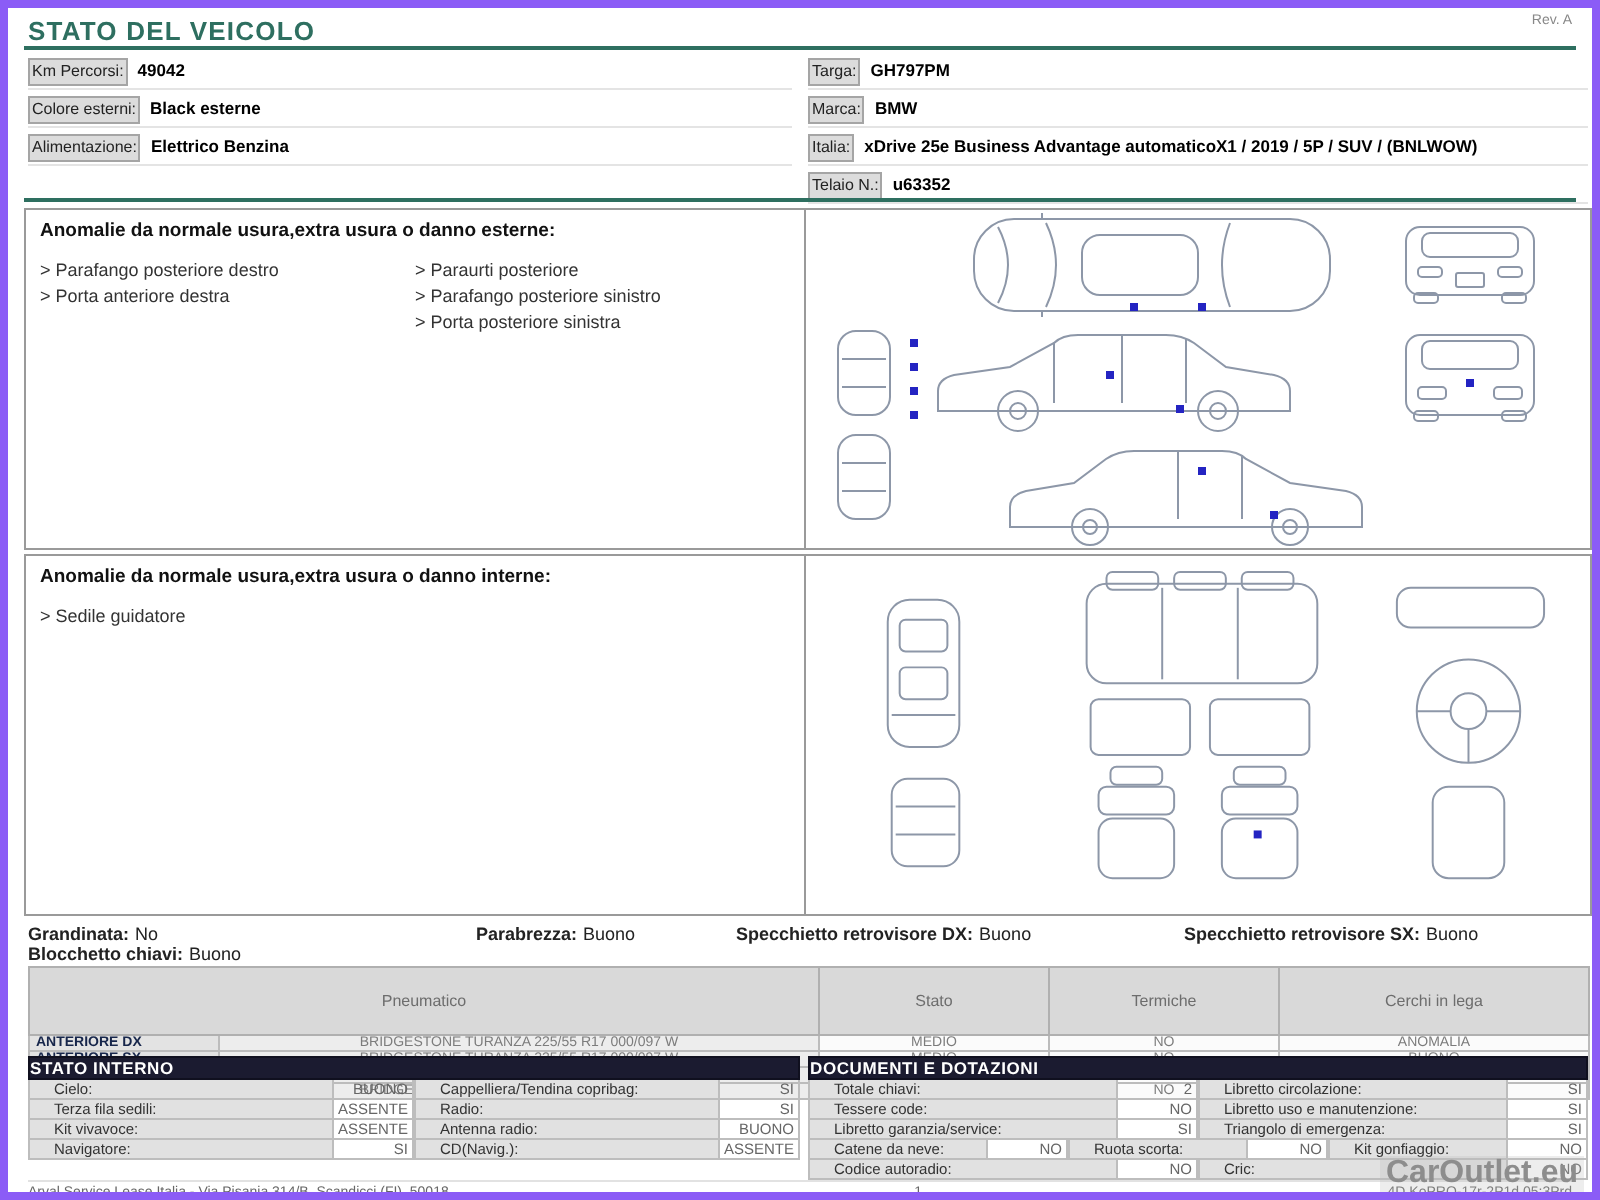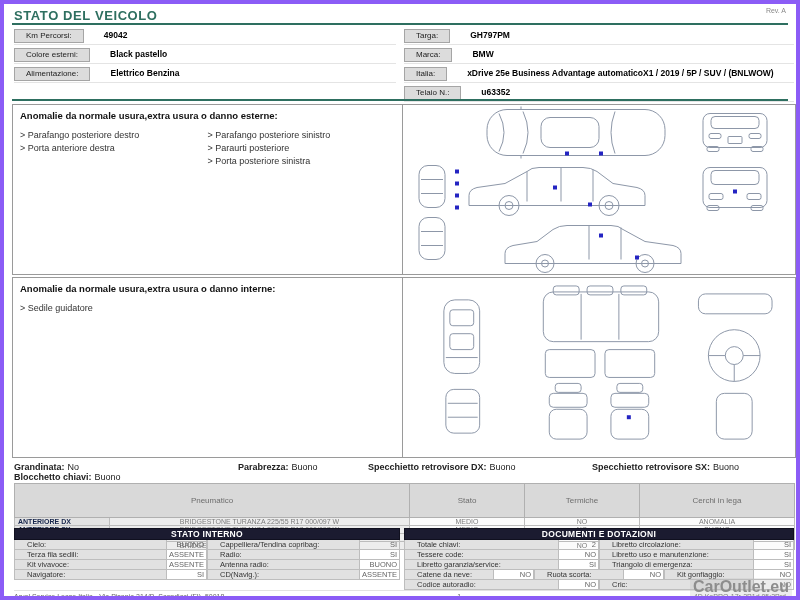--- a/index.html
+++ b/index.html
@@ -7,21 +7,21 @@
   .page{position:relative;width:800px;height:600px;background:#ffffff;overflow:hidden;border:4px solid #8b5cf6;margin:0 auto}
 
   .title{position:absolute;top:4px;left:10px;font-size:13px;font-weight:bold;letter-spacing:.6px;color:#2e6f60}
   .rev{position:absolute;top:3px;right:10px;font-size:7px;color:#888}
   .tealline{position:absolute;left:8px;right:8px;height:2px;background:#2e6f60}
   .l1{top:19px}.l2{top:95px}
 
   .info{position:absolute;top:24px;left:10px;width:382px}
   .info2{position:absolute;top:24px;left:400px;width:390px}
   .i-row{display:flex;align-items:flex-start;padding:1px 0;border-bottom:1px solid #e4e4e4;font-size:8.5px;line-height:10px;margin-bottom:2px}
-  .i-lbl{flex:none;background:#dcdcdc;border:1px solid #a5a5a5;padding:1px 11px;margin-right:20px;color:#222;font-size:8px}
+  .i-lbl{flex:none;background:#dcdcdc;border:1px solid #a5a5a5;padding:1px 1px;margin-right:5px;color:#222;font-size:8px}
   .i-val{font-weight:bold;color:#000;padding-top:1px}
 
   .box{position:absolute;left:8px;width:784px;border:1px solid #9a9a9a;display:flex;background:#fff}
   .box-ext{top:100px;height:171px}
   .box-int{top:273px;height:181px}
   .panel-text{width:390px;border-right:1px solid #9a9a9a;padding:5px 7px}
   .panel-diag{flex:1;position:relative}
   .anom-title{font-size:9.5px;font-weight:bold;color:#111;margin-bottom:8px}
   .anom-cols{display:flex}
   .anom-col{width:50%;font-size:9px;color:#333;line-height:13px}
@@ -39,21 +39,21 @@
   .tires{position:absolute;top:479px;left:10px;width:780px;border-collapse:collapse;table-layout:fixed}
   .tires th{background:#d9d9d9;border:1px solid #b0b0b0;color:#6d6d6d;font-weight:normal;font-size:8px;height:10px;padding:12px}
   .tires td{border:1px solid #bcbcbc;font-size:7px;height:8px;padding:0 3px;white-space:nowrap;overflow:hidden}
   .tires .pos{background:#e3e3e3;font-weight:bold;color:#17264b}
   .tires .tire{background:#ededed;color:#7c7c7c;text-align:center}
   .tires .val{color:#7c7c7c;text-align:center;background:#fbfbfb}
 
   .mini{position:absolute;top:524px}
   .mini-int{left:10px;width:386px}
   .mini-doc{left:400px;width:390px}
-  .mini-head{background:#1b1b30;color:#fff;font-size:8.5px;font-weight:bold;text-align:center;line-height:10px;border:1px solid #10101f;letter-spacing:.3px}
+  .mini-head{background:#1b1b30;color:#fff;font-size:8.5px;font-weight:bold;line-height:10px;border:1px solid #10101f;letter-spacing:.3px}
   .mini-row{display:flex}
   .pair{flex:1;display:flex;min-width:0}
   .pl{flex:1;background:#e1e1e1;border:1px solid #bdbdbd;border-top:none;font-size:7.5px;color:#333;padding:0 12px;line-height:9px;white-space:nowrap;overflow:hidden}
   .pv{width:40px;flex:none;border:1px solid #bdbdbd;border-top:none;border-left:none;font-size:7.5px;color:#666;text-align:right;padding:0 2px;line-height:9px}
 
   .footer{position:absolute;left:10px;right:10px;top:586px;display:flex;justify-content:space-between;font-size:7px;color:#666;border-top:1px solid #e2e2e2;padding-top:2px}
   .watermark{position:absolute;right:4px;bottom:0;font-size:16px;font-weight:bold;color:#8d8d8d;background:rgba(190,190,190,.28);padding:0 3px;line-height:18px}
 </style>
 </head>
 <body>
@@ -64,21 +64,21 @@
   <div class="rev">Rev. A</div>
   <div class="tealline l1"></div>
 
   <div class="info">
     <div class="i-row">
         <span class="i-lbl">Km Percorsi:</span>
         <span class="i-val">49042</span>
       </div>
     <div class="i-row">
         <span class="i-lbl">Colore esterni:</span>
-        <span class="i-val">Black pastello</span>
+        <span class="i-val">Black esterne</span>
       </div>
     <div class="i-row">
         <span class="i-lbl">Alimentazione:</span>
         <span class="i-val">Elettrico Benzina</span>
       </div>
   </div>
 
   <div class="info2">
     <div class="i-row">
         <span class="i-lbl">Targa:</span>
@@ -106,22 +106,22 @@
 
   <div class="box box-ext">
     <div class="panel-text">
       <div class="anom-title">Anomalie da normale usura,extra usura o danno esterne:</div>
       <div class="anom-cols">
         <div class="anom-col">
           <div class="anom-item">&gt; Parafango posteriore destro</div>
           <div class="anom-item">&gt; Porta anteriore destra</div>
         </div>
         <div class="anom-col">
+          <div class="anom-item">&gt; Paraurti posteriore</div>
           <div class="anom-item">&gt; Parafango posteriore sinistro</div>
-          <div class="anom-item">&gt; Paraurti posteriore</div>
           <div class="anom-item">&gt; Porta posteriore sinistra</div>
         </div>
       </div>
     </div>
     <div class="panel-diag">
       <svg class="diag" viewBox="0 0 392 168">
         <g>
           <rect x="84" y="4" width="178" height="46" rx="20"></rect>
           <path d="M96,8 Q106,27 96,46"></path>
           <path d="M120,6 Q130,27 120,48"></path>

